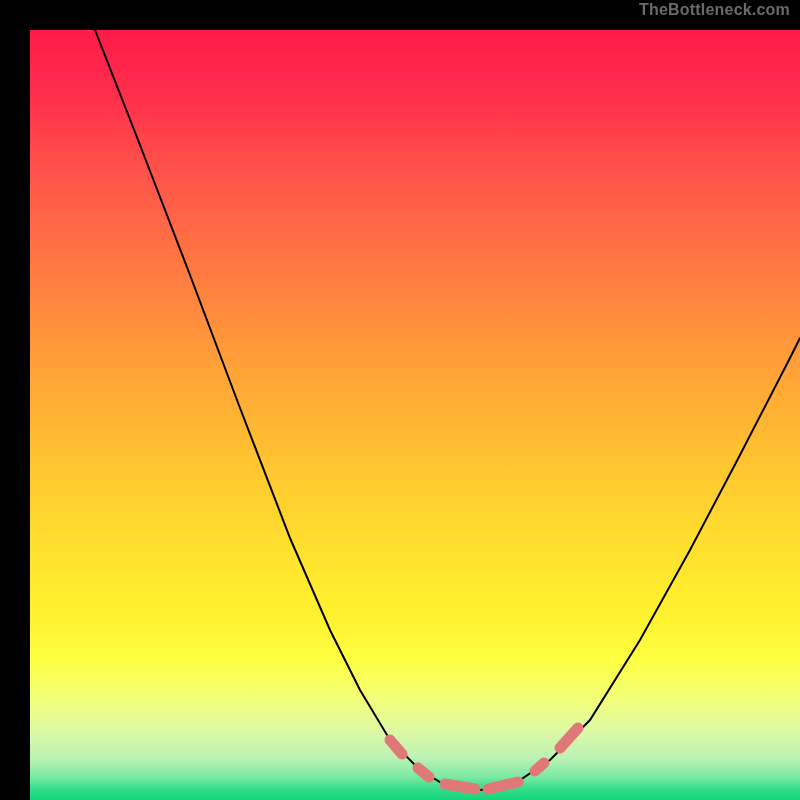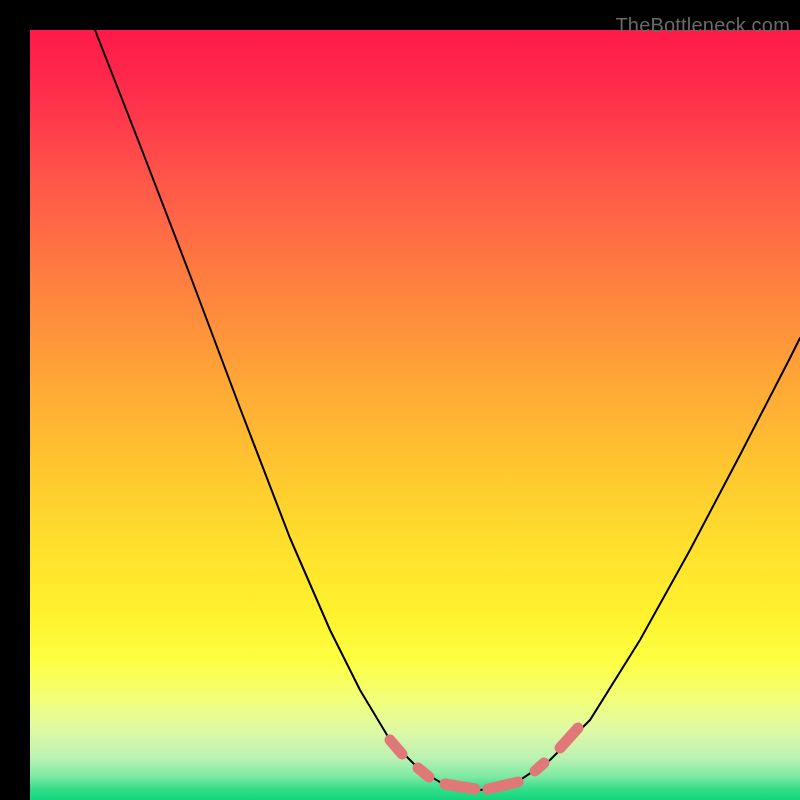--- a/index.html
+++ b/index.html
@@ -66,25 +66,25 @@
     stroke-linecap: round;
   }
   .dashes {
     fill: none;
     stroke: #e07878;
     stroke-width: 11;
     stroke-linecap: round;
   }
   .watermark {
     position: absolute;
-    top: 14px;
+    top: 1px;
     right: 10px;
     color: #6a6a6a;
-    font-size: 20px;
-    font-weight: 400;
+    font-size: 16px;
+    font-weight: 700;
     letter-spacing: 0.2px;
   }
 </style>
 </head>
 <body>
 
 <div class="frame">
   <div class="plot-area">
     <div class="gradient"></div>
     <svg class="curve-svg" viewBox="0 0 770 770">

